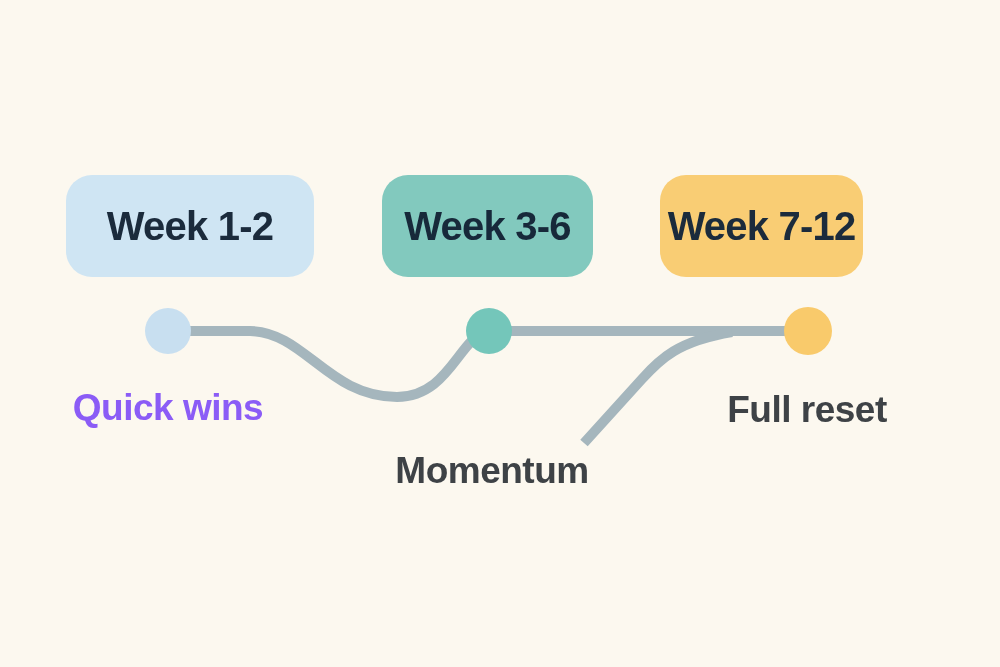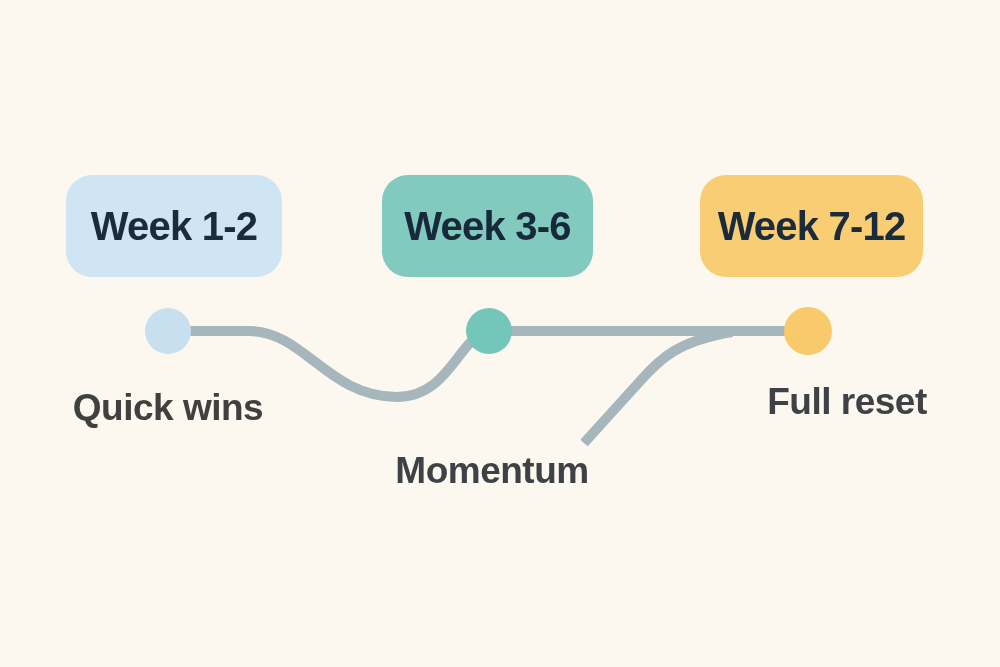--- a/index.html
+++ b/index.html
@@ -23,41 +23,41 @@
   }
   .milestone-box {
     position: absolute;
     top: 175px;
     height: 102px;
     border-radius: 26px;
     display: flex;
     align-items: center;
     justify-content: center;
   }
-  .box-1 { left: 66px;  width: 216px; }
+  .box-1 { left: 66px;  width: 248px; }
   .box-2 { left: 382px; width: 211px; }
-  .box-3 { left: 700px; width: 223px; }
+  .box-3 { left: 660px; width: 203px; }
   .box-label {
     font-size: 40px;
     font-weight: 700;
     letter-spacing: -0.8px;
     white-space: nowrap;
   }
   .phase-label {
     position: absolute;
     transform: translateX(-50%);
     font-size: 37px;
     font-weight: 700;
     letter-spacing: -0.5px;
     white-space: nowrap;
     line-height: 1;
   }
   .phase-1 { left: 168px; top: 389px; }
   .phase-2 { left: 492px; top: 452px; }
-  .phase-3 { left: 807px; top: 383px; margin-left: 40px; }
+  .phase-3 { left: 807px; top: 391px; }
 </style>
 </head>
 <body>
 
 <div class="canvas" style="background: rgb(252, 248, 239);">
 
   <svg class="connector-svg" viewBox="0 0 1000 667" xmlns="http://www.w3.org/2000/svg">
     <path d="M 168 331 L 250 331 C 305 332 328 397 397 397 C 450 397 459 336 489 331 L 808 331" fill="none" stroke-width="10" stroke="#a5b6bd"></path>
     <path d="M 584 443 L 642 379 C 660 359 678 341 732 332" fill="none" stroke-width="10" stroke="#a5b6bd"></path>
     <circle cx="168" cy="331" r="23" fill="#c8dff0"></circle>
@@ -70,19 +70,19 @@
   </div>
 
   <div class="milestone-box box-2" style="background: rgb(130, 201, 190); text-align: right;">
     <span class="box-label" style="color: rgb(23, 41, 58);">Week 3-6</span>
   </div>
 
   <div class="milestone-box box-3" style="background: rgb(249, 205, 116);">
     <span class="box-label" style="color: rgb(27, 43, 60);">Week 7-12</span>
   </div>
 
-  <div class="phase-label phase-1" style="color: #404040;">Quick wins</div>
+  <div class="phase-label phase-1" style="color: #8b5cf6;">Quick wins</div>
 
   <div class="phase-label phase-2" style="color: rgb(62, 66, 70);">Momentum</div>
 
   <div class="phase-label phase-3" style="color: rgb(62, 66, 70);">Full reset</div>
 
 </div>
 
 </body></html>

